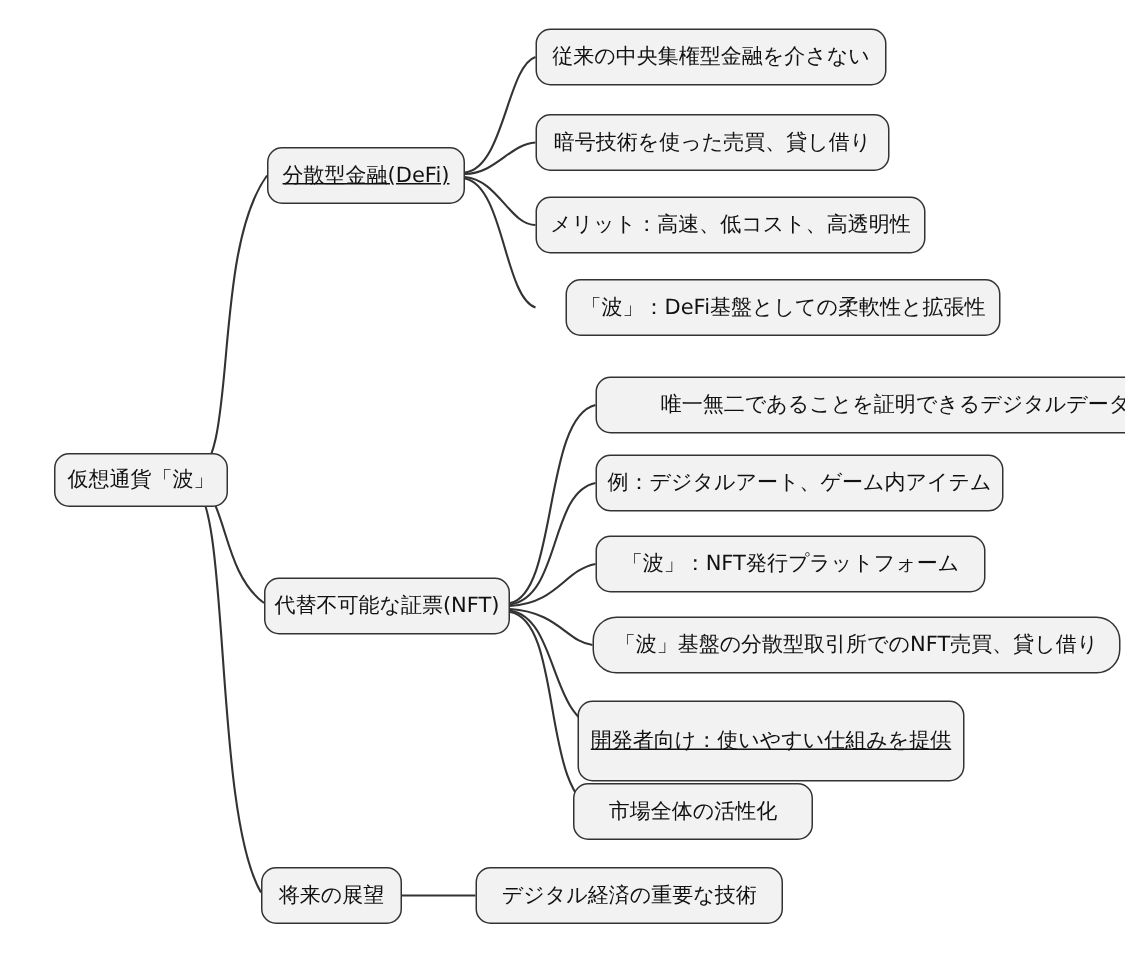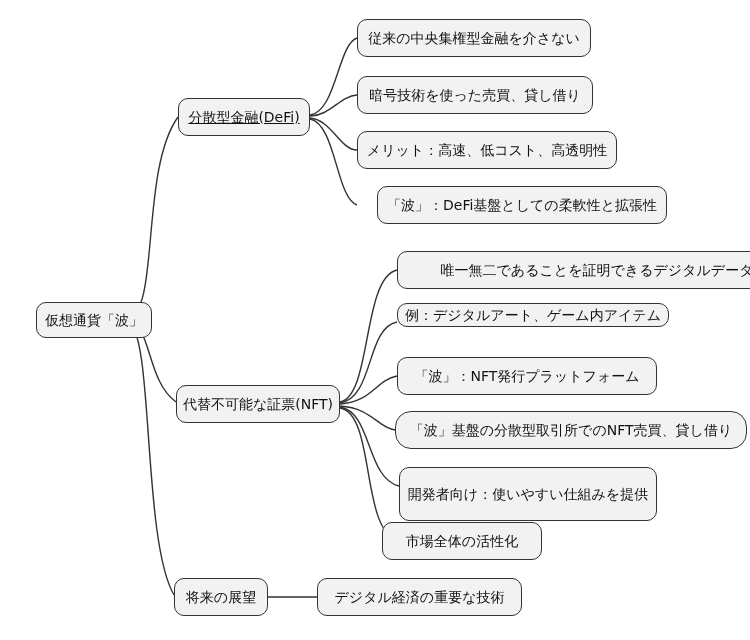--- a/index.html
+++ b/index.html
@@ -29,24 +29,24 @@
   }
   
   #root {left:12px;  top:302px; width:116px; height:36px;margin-left:24px;}
   #b0   {left:178px; top:98px;  width:132px; height:38px;text-decoration:underline;}
   #b0c0 {left:357px; top:19px;  width:234px; height:38px;}
   #b0c1 {left:357px; top:76px;  width:236px; height:38px;}
   #b0c2 {left:357px; top:131px; width:260px; height:38px;}
   #b0c3 {left:357px; top:186px; width:290px; height:38px;margin-left:20px;}
   #b1   {left:176px; top:385px; width:164px; height:38px;}
   #b1c0 {left:397px; top:251px; width:400px; height:38px;}
-  #b1c1 {left:397px; top:303px; width:272px; height:24px;}
+  #b1c1 {left:397px; top:303px; width:272px; height:38px;}
   #b1c2 {left:397px; top:357px; width:260px; height:38px;}
   #b1c3 {left:395px; top:411px; width:352px; height:38px;border-radius:16px;}
-  #b1c4 {left:399px; top:467px; width:258px; height:54px;}
+  #b1c4 {left:385px; top:467px; width:258px; height:54px;text-decoration:underline;}
   #b1c5 {left:382px; top:522px; width:160px; height:38px;}
   #b2   {left:174px; top:578px; width:94px;  height:38px;}
   #b2c0 {left:317px; top:578px; width:205px; height:38px;}
 </style>
 </head>
 <body>
 
 <div class="canvas">
 
   <svg class="edges" viewBox="0 0 750 640" aria-hidden="true">

